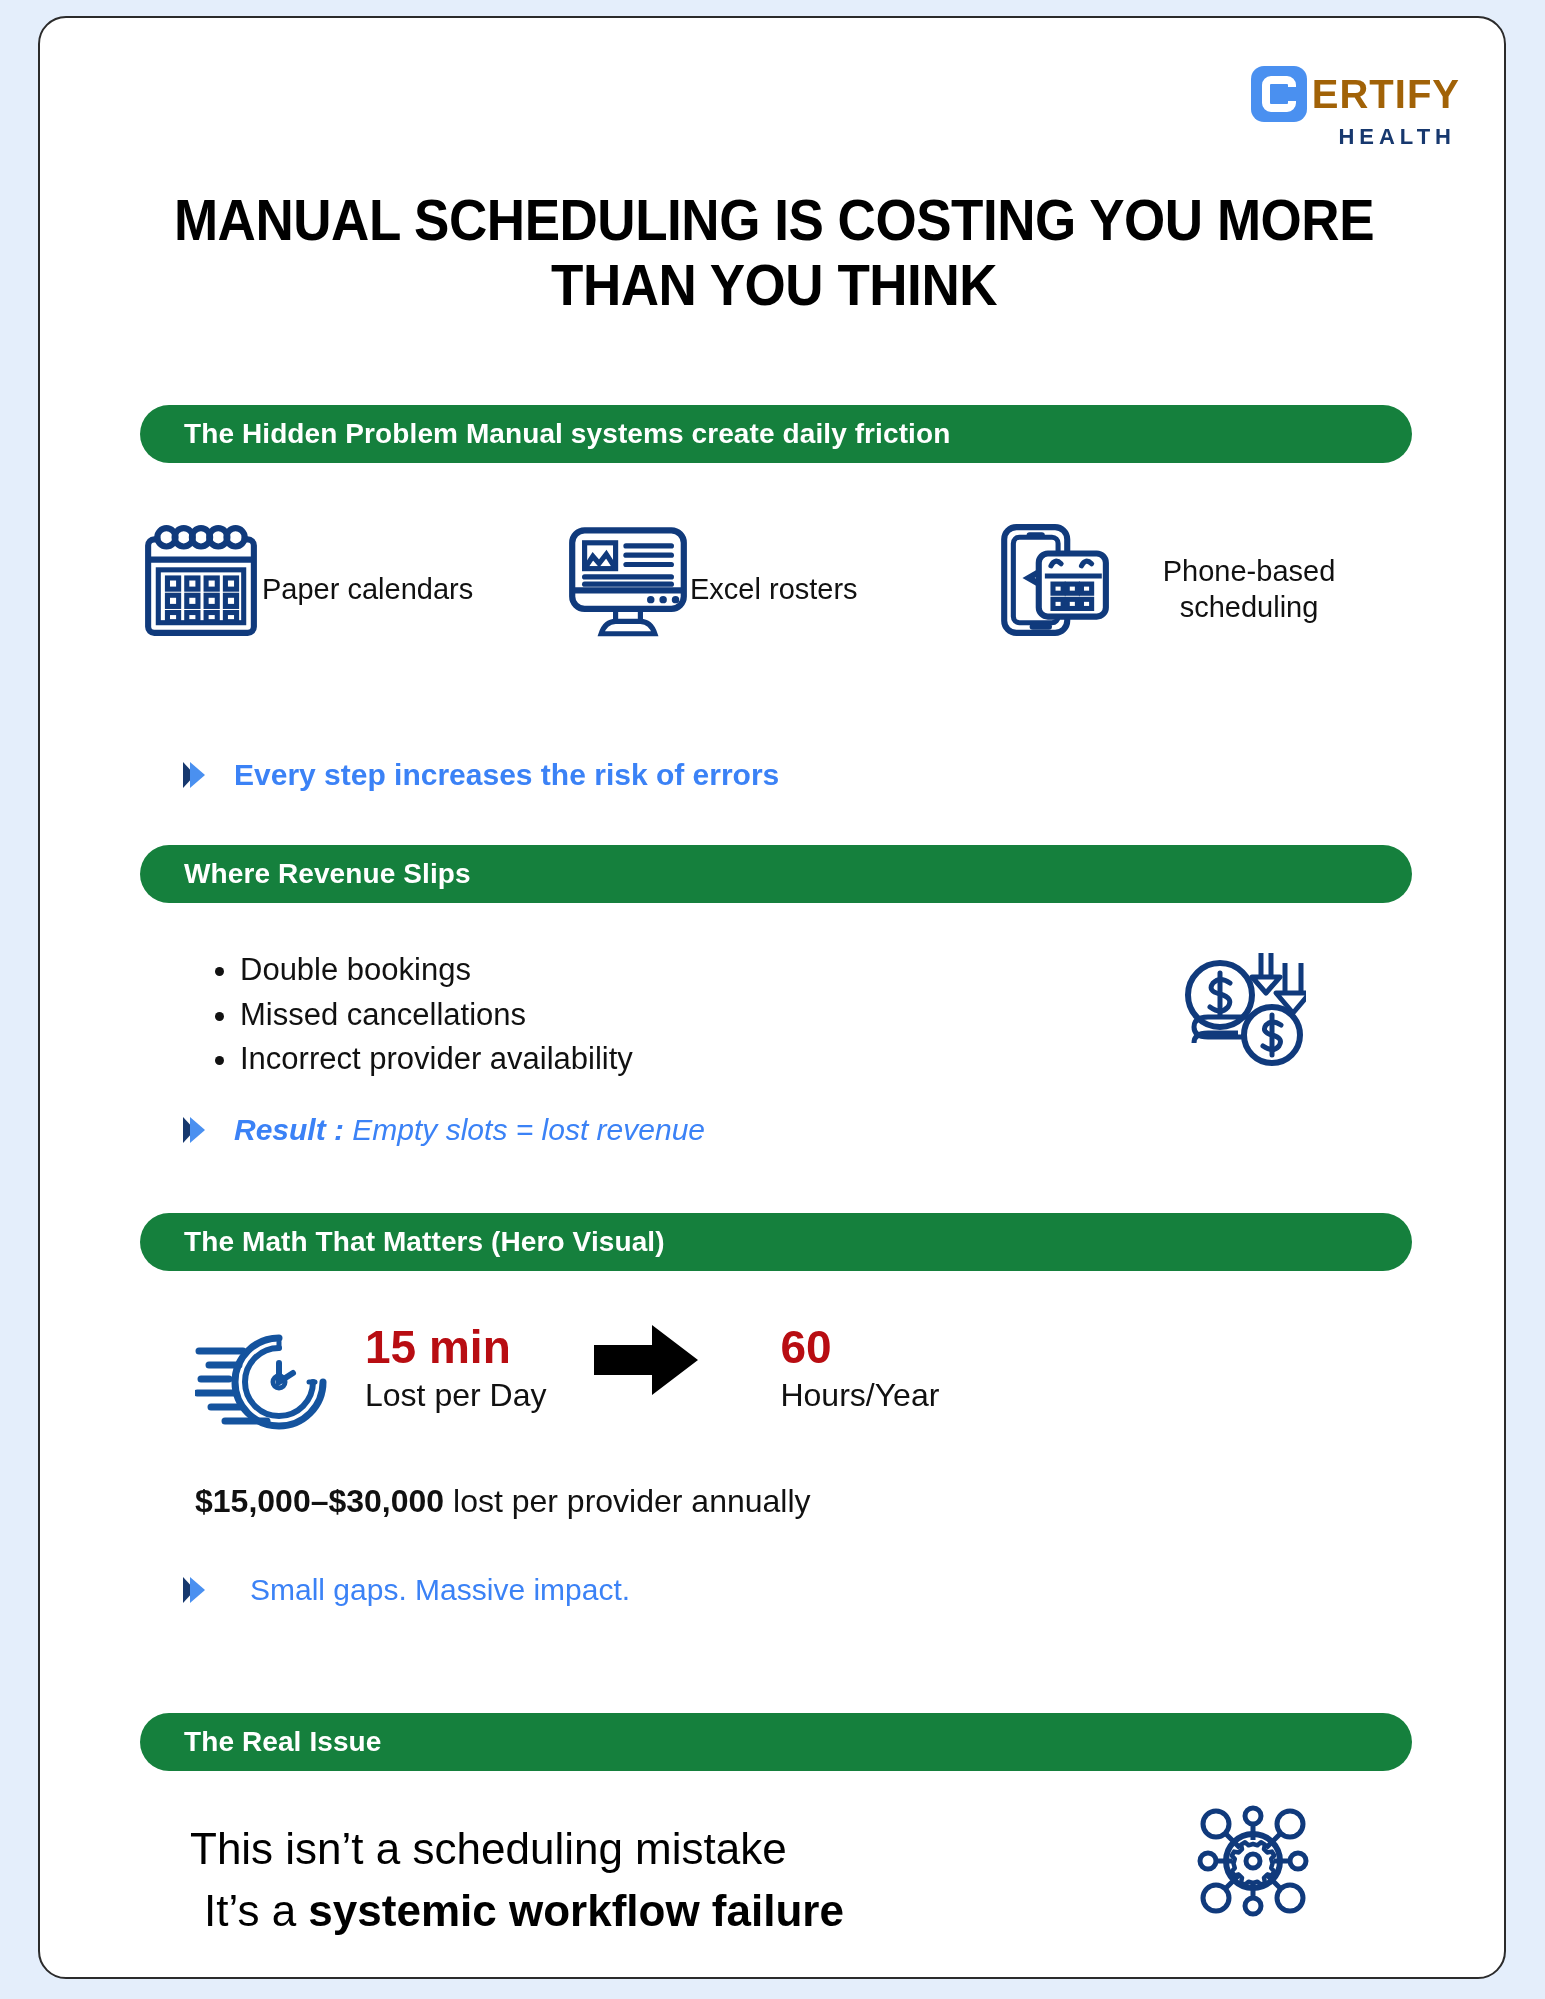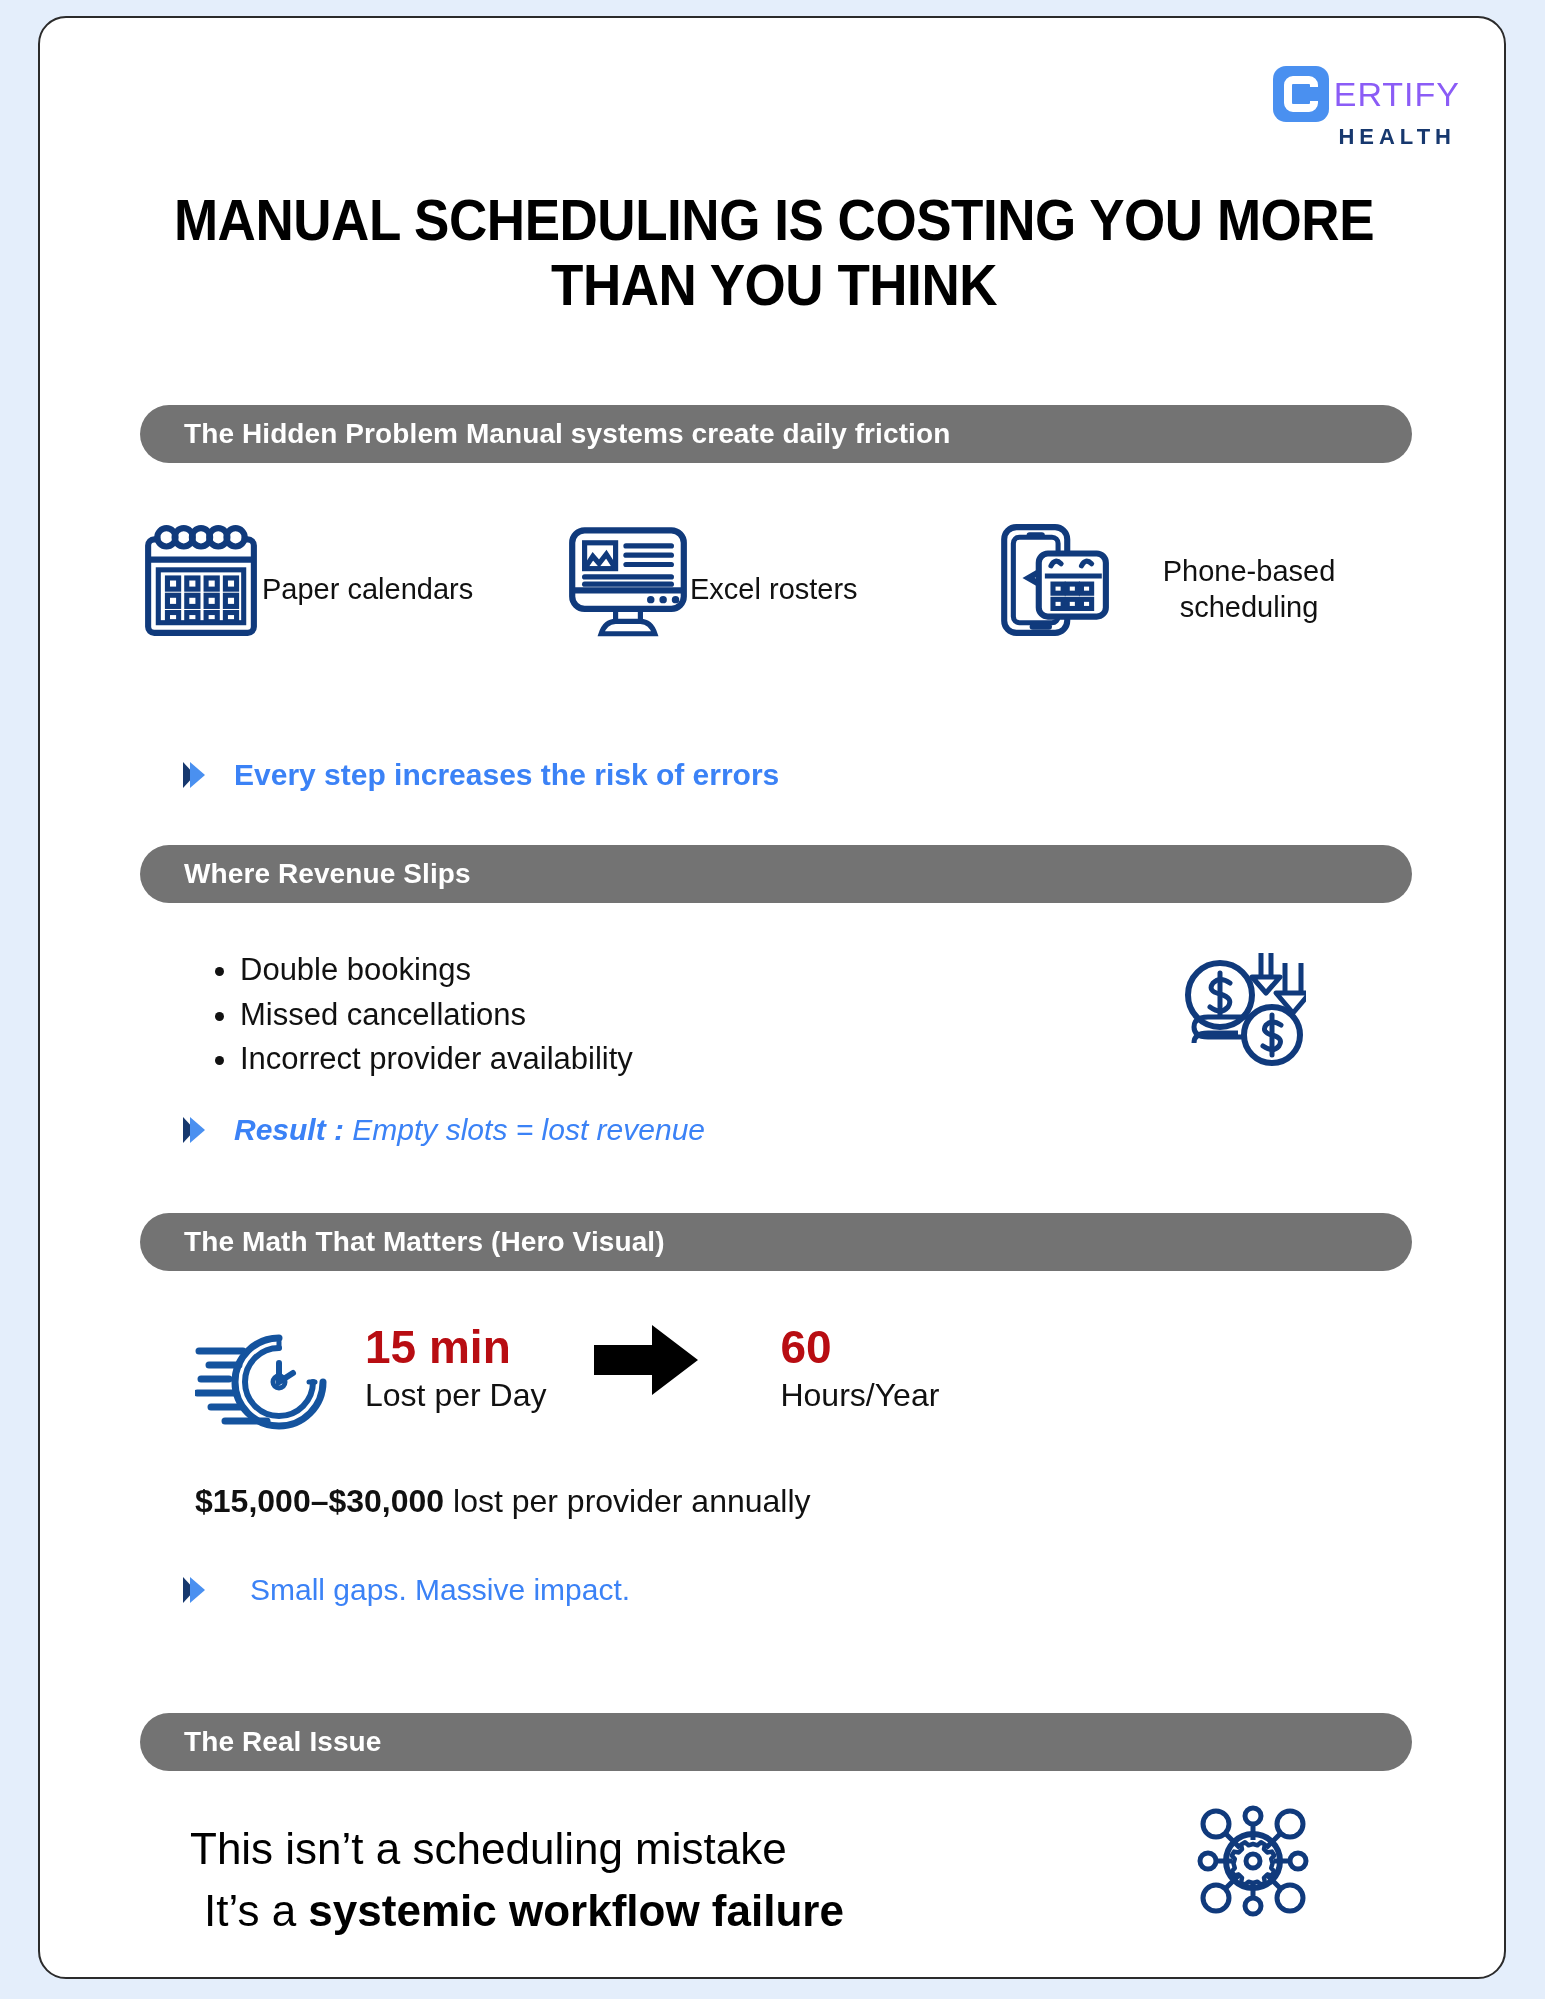--- a/index.html
+++ b/index.html
@@ -26,35 +26,35 @@
     width:56px;height:56px;border-radius:13px;background:#4a90f0;
     position:relative;margin-right:5px;
   }
   .logo-mark::before{
     content:"";position:absolute;left:11px;top:10px;width:34px;height:36px;
     border:8px solid #ffffff;border-radius:9px;box-sizing:border-box;
   }
   .logo-mark::after{
     content:"";position:absolute;right:6px;top:21px;width:14px;height:14px;background:#4a90f0;
   }
-  .logo-word{font-size:34px;font-weight:400;color:#8b5cf6;letter-spacing:1px;line-height:1;}
+  .logo-word{font-size:40px;font-weight:700;color:#a16207;letter-spacing:1px;line-height:1;}
   .logo-sub{font-size:22px;font-weight:700;color:#17386e;letter-spacing:5px;margin-top:2px;margin-right:4px;}
 
   
   .title{
     position:absolute;left:78px;top:170px;width:1312px;
     text-align:center;color:#000;font-weight:700;
     font-size:57px;line-height:1.14;letter-spacing:-0.5px;
     transform:scaleX(.93);transform-origin:center top;
   }
 
   
   .banner{
     position:absolute;left:100px;width:1272px;height:58px;
-    background:#737373;border-radius:29px;
+    background:#15803d;border-radius:29px;
     display:flex;align-items:center;
     color:#fff;font-size:28px;font-weight:700;
     padding-left:44px;box-sizing:border-box;letter-spacing:.1px;
   }
   #banner1{top:387px;}
   #banner2{top:827px;}
   #banner3{top:1195px;}
   #banner4{top:1695px;}
 
   

